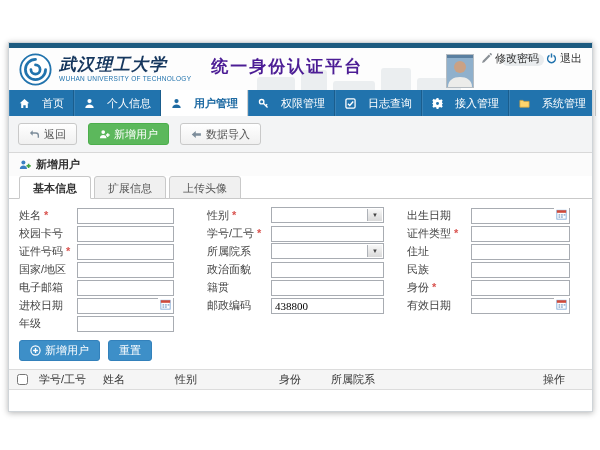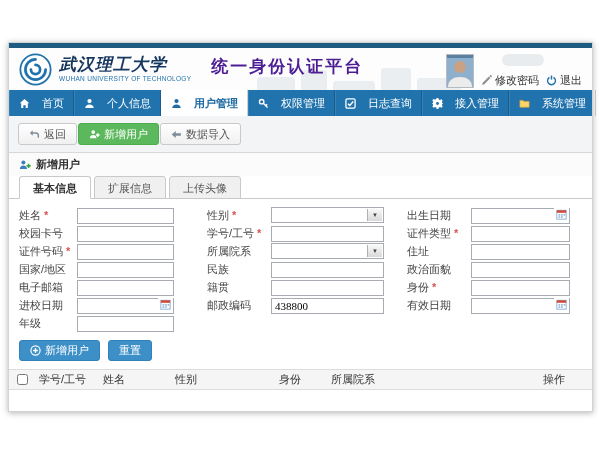--- a/index.html
+++ b/index.html
@@ -11,35 +11,35 @@
   .topbar{height:5px;background:#1d5b80;flex:none;}
   
   .hdr{height:42px;flex:none;background:#fdfdfd;position:relative;display:flex;align-items:center;padding:0 10px;overflow:hidden;}
   .sil{position:absolute;bottom:0;background:#8fa3ad;opacity:.16;border-radius:3px 3px 0 0;}
   .sil.blob{border-radius:8px;bottom:auto;top:6px;opacity:.18;}
   .brand{display:flex;align-items:center;gap:7px;position:relative;z-index:2;}
   .logo svg{width:33px;height:33px;display:block;}
   .uni-cn{font-family:"Liberation Serif",serif;font-weight:bold;font-style:italic;font-size:17px;color:#16375e;letter-spacing:1px;line-height:1;white-space:nowrap;}
   .uni-en{font-size:6.5px;color:#2173ad;letter-spacing:.3px;margin-top:2px;white-space:nowrap;}
   .platform-title{font-size:17px;font-weight:bold;color:#4c1d95;margin-left:13px;letter-spacing:2px;white-space:nowrap;padding-bottom:5px;align-self:center;}
-  .hdr-right{margin-left:auto;display:flex;align-items:flex-end;gap:7px;font-size:11px;color:#333;position:relative;z-index:2;}
+  .hdr-right{margin-left:auto;display:flex;align-items:flex-start;gap:7px;font-size:11px;color:#333;position:relative;z-index:2;}
   .avatar{width:26px;height:32px;border:1px solid #b5bcc2;display:block;background:#9db8cf;margin-top:3px;}
   .avatar svg{display:block;}
   .hlink{display:flex;align-items:center;gap:3px;cursor:pointer;white-space:nowrap;}
   .ic{display:inline-flex;align-items:center;justify-content:center;}
   .ic svg{display:block;}
   
   .nav{height:26px;flex:none;background:#2173ad;display:flex;}
   .nav-item{display:flex;align-items:center;gap:12px;padding:0 9px;color:#fff;font-size:11px;cursor:pointer;
             border-right:1px solid rgba(0,0,0,.18);border-left:1px solid rgba(255,255,255,.10);white-space:nowrap;}
   .nav-item .ic svg{width:11px;height:11px;}
   .nav-item.active{background:#fff;color:#1f6ba3;font-weight:bold;}
   
   .content{flex:1;background:#f3f4f5;display:flex;flex-direction:column;min-height:0;}
-  .toolbar{padding:7px 9px;display:flex;gap:1px;flex:none;}
+  .toolbar{padding:7px 9px;display:flex;gap:11px;flex:none;}
   button{font-family:inherit;font-size:11px;height:22px;display:inline-flex;align-items:center;gap:4px;
          border-radius:3px;padding:0 10px;cursor:pointer;line-height:1;}
   .btn-light{background:linear-gradient(#ffffff,#f0f0f0);border:1px solid #c9c9c9;color:#555;}
   .btn-green{background:#5cb85c;border:1px solid #4cae4c;color:#fff;}
   .btn-blue{background:#3d8fc8;border:1px solid #3381bb;color:#fff;height:21px;}
   .btn-light .ic svg,.btn-green .ic svg,.btn-blue .ic svg{width:11px;height:11px;}
   
   .panel{flex:1;background:#fff;border-top:1px solid #d8d8d8;display:flex;flex-direction:column;min-height:0;}
   .panel-title{height:23px;flex:none;display:flex;align-items:center;gap:5px;padding:0 10px;font-size:11px;font-weight:bold;color:#333;background:#fbfbfb;}
   .panel-title .ic svg{width:12px;height:12px;}
@@ -339,27 +339,27 @@
           </div>
           <div class="form-row">
             <div class="ffield">
               <span class="flabel">
                 <span>国家/地区</span>
               </span>
               <span class="fctl"><input type="text" class="tin" style=""></span>
             </div>
             <div class="ffield">
               <span class="flabel">
+                <span>政治面貌</span>
+              </span>
+              <span class="fctl"><input type="text" class="tin" style=""></span>
+            </div>
+            <div class="ffield">
+              <span class="flabel">
                 <span>民族</span>
-              </span>
-              <span class="fctl"><input type="text" class="tin" style=""></span>
-            </div>
-            <div class="ffield">
-              <span class="flabel">
-                <span>政治面貌</span>
               </span>
               <span class="fctl"><input type="text" class="tin" style=""></span>
             </div>
           </div>
           <div class="form-row">
             <div class="ffield">
               <span class="flabel">
                 <span>电子邮箱</span>
               </span>
               <span class="fctl"><input type="text" class="tin" style=""></span>

